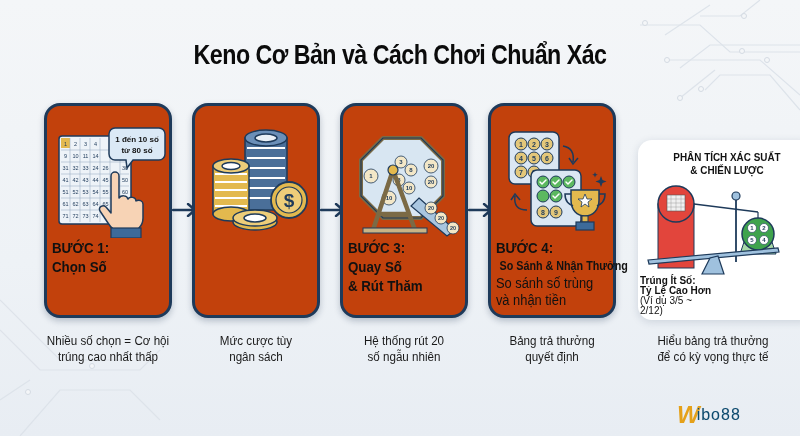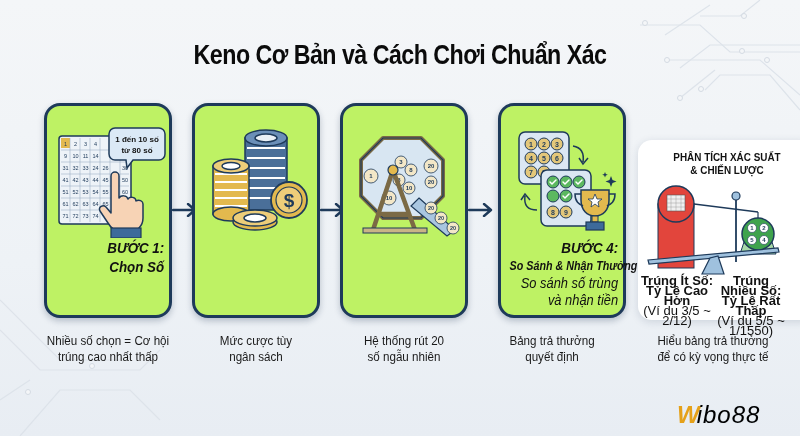--- a/index.html
+++ b/index.html
@@ -12,55 +12,55 @@
   }
   .bg-circuit { position: absolute; inset: 0; pointer-events: none; }
   .title {
     position: absolute; left: 0; right: 0; top: 40px;
     text-align: center; font-size: 27px; font-weight: 700;
     letter-spacing: -0.6px; color: #0b0b0b;
     transform: scaleX(0.86); transform-origin: center;
   }
   .card {
     position: absolute; top: 103px; height: 215px; width: 128px;
-    background: #bef264; border: 3px solid #1e3a5a; border-radius: 16px;
+    background: #c2410c; border: 3px solid #1e3a5a; border-radius: 16px;
     box-shadow: 0 3px 6px rgba(20,40,70,0.25);
   }
   .card .illus { position: absolute; left: 0; right: 0; top: 12px; height: 120px; }
-  .card .step { position: absolute; left: 0; right: 0; top: 133px; text-align: right; font-style: italic; }
+  .card .step { position: absolute; left: 0; right: 0; top: 133px; text-align: left; }
   .step-title { font-size: 14.5px; font-weight: 700; line-height: 19px; color: #111; transform: scaleX(0.92); }
   .step-sub { font-size: 12.5px; font-weight: 700; line-height: 17px; color: #111; white-space: nowrap; transform: scaleX(0.86); }
   .step-desc { font-size: 14px; line-height: 17px; color: #111; transform: scaleX(0.92); }
   .arrow { position: absolute; top: 203px; width: 26px; height: 14px; }
   .caption {
     position: absolute; top: 333px; width: 150px; text-align: center;
     font-size: 12.5px; line-height: 16px; color: #1a1a1a;
     transform: scaleX(0.93);
   }
   .analysis {
     position: absolute; left: 638px; top: 140px; width: 178px; height: 180px;
     background: #fff; border-radius: 14px;
     box-shadow: 0 2px 8px rgba(30,50,80,0.15);
   }
   .analysis .a-title {
     position: absolute; left: 0; right: 0; top: 11px; text-align: center;
     font-size: 11px; font-weight: 700; line-height: 13px; color: #111;
     transform: scaleX(0.9);
   }
   .analysis .a-col {
-    position: absolute; top: 136px; width: 74px; text-align: center;
-    font-size: 13px; line-height: 10px; color: #111;
+    position: absolute; top: 136px; width: 74px; text-align: left;
+    font-size: 10px; line-height: 10px; color: #111;
   }
   .analysis .a-col .b { font-weight: 700; }
   .logo {
     position: absolute; left: 677px; top: 403px; height: 24px;
     display: flex; align-items: center;
   }
   .logo .w { font-size: 24px; font-weight: 900; color: #e5a11a; font-style: italic; letter-spacing: -3px; }
-  .logo .txt { font-size: 24px; color: #000000; font-style: italic; font-weight: 400; letter-spacing: 1px; text-shadow: 0 0 1px #c9d3dd; }
+  .logo .txt { font-size: 16px; color: #0c4a6e; font-weight: 400; letter-spacing: 1px; text-shadow: 0 0 1px #c9d3dd; }
 </style>
 </head>
 <body>
 
 <svg class="bg-circuit" width="800" height="436" viewBox="0 0 800 436">
   <g fill="none" stroke="#dde3ea" stroke-width="1.2">
     <path d="M640 25 H700 L730 52 H800"></path>
     <path d="M665 35 L710 5"></path>
     <path d="M700 16 H740 L760 0"></path>
     <path d="M665 60 H760 L800 95"></path>
@@ -242,27 +242,32 @@
       <circle cx="88" cy="90" r="6"></circle>
         <circle cx="98" cy="100" r="6"></circle>
         <circle cx="110" cy="110" r="6"></circle>
     </g>
     <g font-family="Liberation Sans, sans-serif" font-size="5.5" font-weight="700" fill="#1e3a5a" text-anchor="middle">
       <text x="88" y="92">20</text>
       <text x="98" y="102">20</text>
       <text x="110" y="112">20</text>
     </g>
   </svg>
+  <div class="step">
+    <div class="step-title">BƯỚC 3:</div>
+    <div class="step-title">Quay Số</div>
+    <div class="step-title">&amp; Rút Thăm</div>
+  </div>
 </div>
 
 <svg class="arrow" style="left:468px;" viewBox="0 0 26 14">
     <path d="M1 7 H22 M16 1 L23 7 L16 13" fill="none" stroke="#1e3a5a" stroke-width="2.4" stroke-linecap="round" stroke-linejoin="round"></path>
   </svg>
 
-<div class="card" style="left:498px;padding-left:40px;">
+<div class="card" style="left:488px;padding-left:40px;">
   <svg class="illus" viewBox="0 0 128 120" width="128" height="120">
     <rect x="18" y="14" width="50" height="52" rx="6" fill="#dbe7f3" stroke="#1e3a5a" stroke-width="1.5"></rect>
     <g stroke="#1e3a5a" stroke-width="1" fill="#e3c77a">
       <circle cx="30" cy="26" r="6"></circle>
         <circle cx="43" cy="26" r="6"></circle>
         <circle cx="56" cy="26" r="6"></circle>
       <circle cx="30" cy="40" r="6"></circle>
         <circle cx="43" cy="40" r="6"></circle>
         <circle cx="56" cy="40" r="6"></circle>
       <circle cx="30" cy="54" r="6"></circle>
@@ -353,25 +358,20 @@
         <text x="126" y="66">4</text>
     </g>
     <path d="M10 84 L140 72 L141 76 L11 88 Z" fill="#9fc1de" stroke="#1e3a5a" stroke-width="1.2"></path>
     <path d="M72 82 L64 98 H86 L80 80 Z" fill="#9fc1de" stroke="#1e3a5a" stroke-width="1.2"></path>
   </svg>
   <div class="a-col" style="left:2px;">
     <div class="b">Trúng Ít Số:</div>
     <div class="b">Tỷ Lệ Cao Hơn</div>
     <div>(Ví dụ 3/5 ~ 2/12)</div>
   </div>
-  <div class="a-col" style="left:76px;">
-    <div class="b">Trúng Nhiều Số:</div>
-    <div class="b">Tỷ Lệ Rất Thấp</div>
-    <div>(Ví dụ 5/5 ~ 1/1550)</div>
-  </div>
 </div>
 
 <div class="caption" style="left:33px;">
   <div>Nhiều số chọn = Cơ hội</div>
     <div>trúng cao nhất thấp</div>
 </div>
 <div class="caption" style="left:181px;">
   <div>Mức cược tùy</div>
     <div>ngân sách</div>
 </div>

